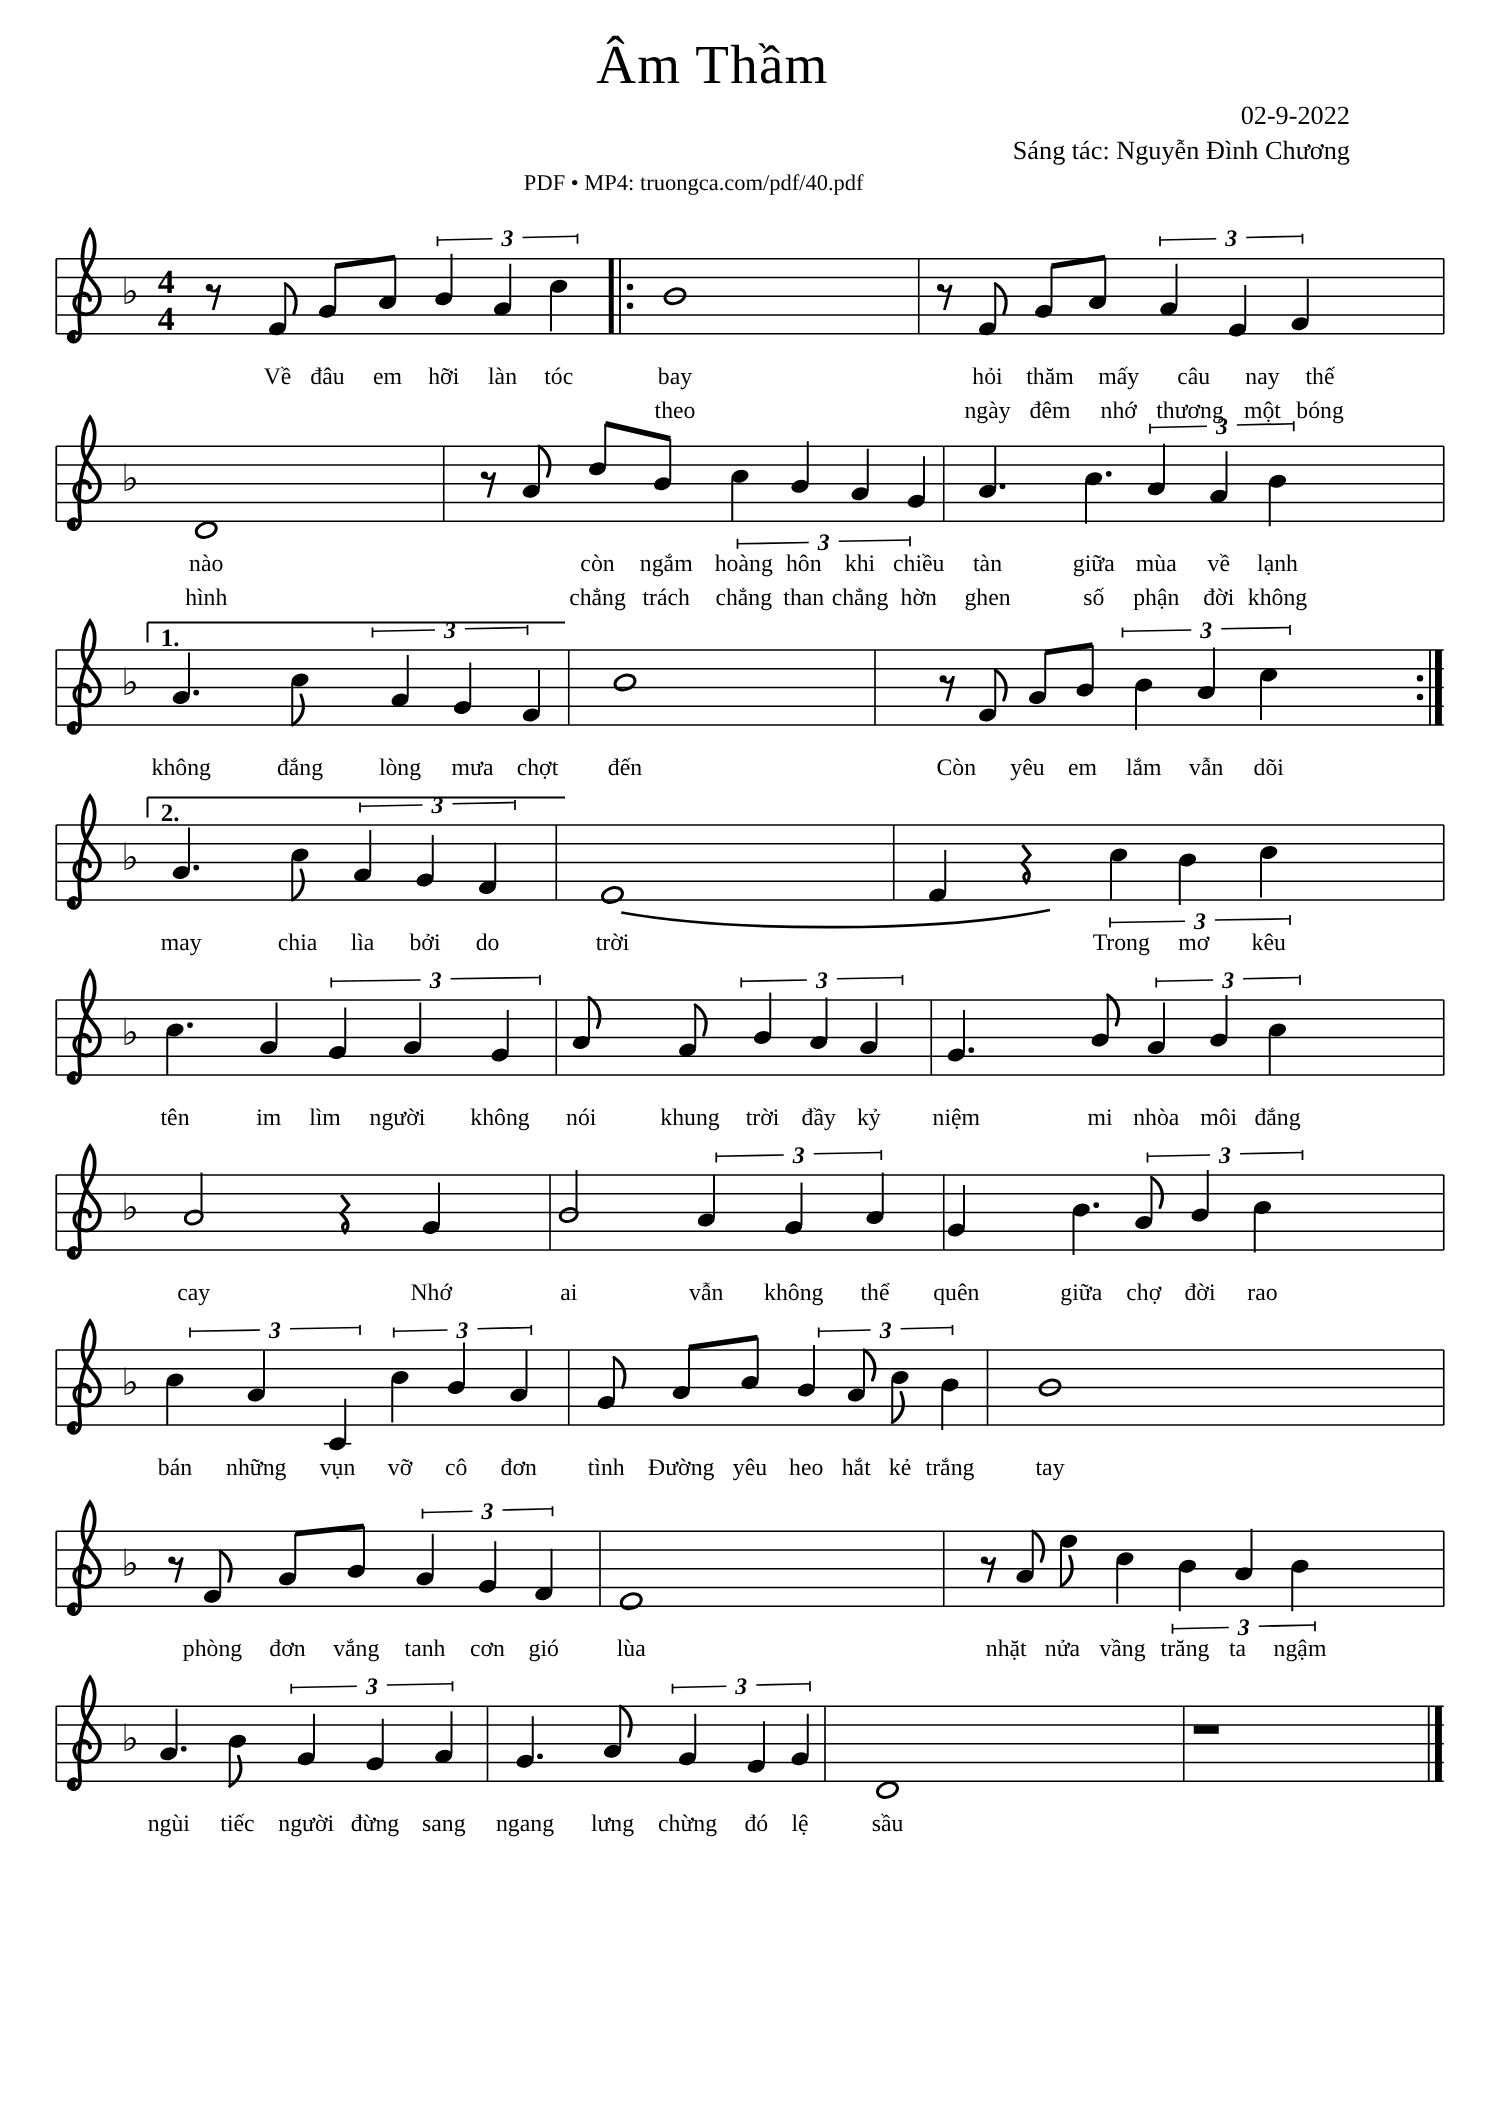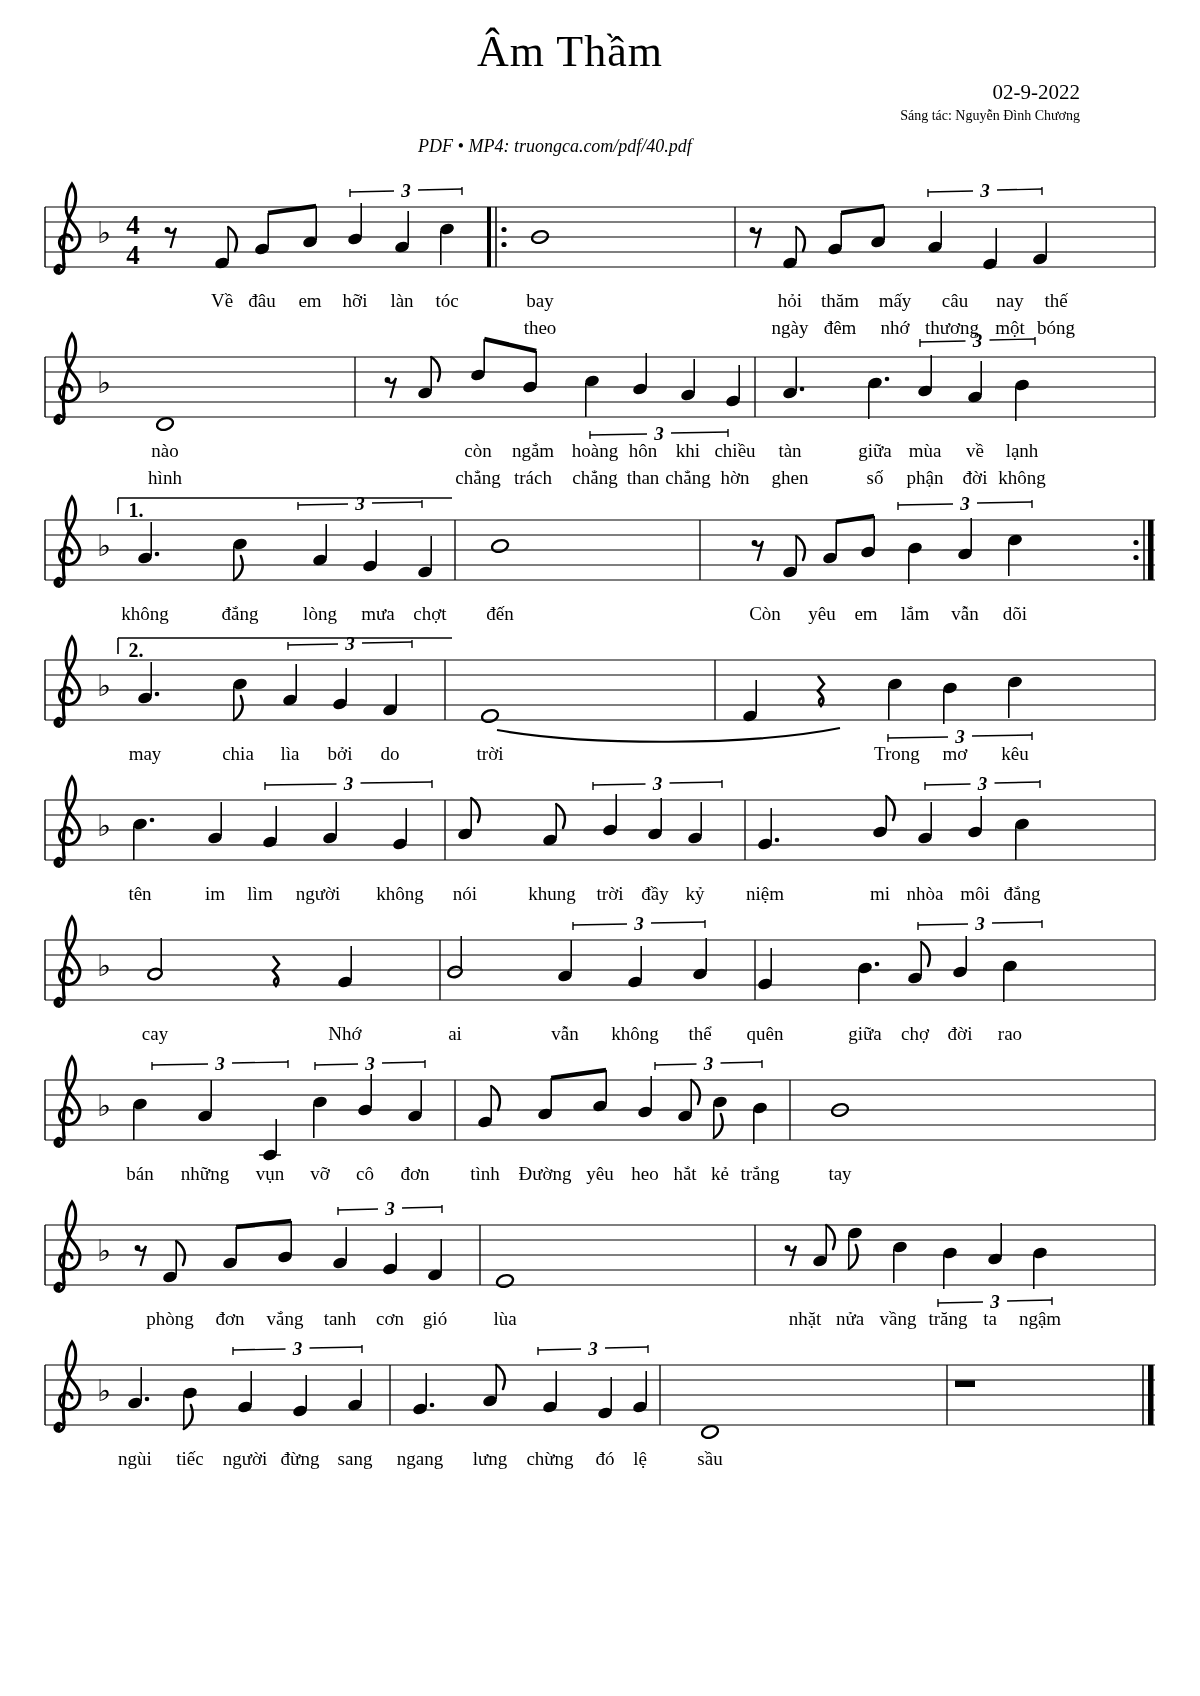--- a/index.html
+++ b/index.html
@@ -1,22 +1,22 @@
 <!DOCTYPE html>
 <html><head>
 <meta charset="utf-8">
 <style>
   html,body{margin:0;padding:0;background:#ffffff;}
   .page{position:relative;width:1200px;height:1696px;background:#fff;overflow:hidden;
         font-family:"Liberation Serif", serif;color:#000;}
   .title{position:absolute;top:26px;left:0;width:1140px;text-align:center;
          font-size:44px;letter-spacing:1px;}
   .meta-date{position:absolute;top:80px;right:120px;font-size:21px;}
-  .meta-composer{position:absolute;top:108px;right:120px;font-size:14px;text-align:center;}
-  .meta-link{position:absolute;top:136px;left:0;width:1110px;text-align:center;font-size:18px;font-style:italic;}
+  .meta-composer{position:absolute;top:108px;right:120px;font-size:21px;text-align:center;}
+  .meta-link{position:absolute;top:136px;left:0;width:1110px;text-align:center;font-size:18px;}
   svg#score{position:absolute;top:0;left:0;}
 </style>
 </head>
 <body>
 
 <div class="page">
   <div class="title">Âm Thầm</div>
   <div class="meta-date">02-9-2022</div>
   <div class="meta-composer">Sáng tác: Nguyễn Đình Chương</div>
   <div class="meta-link">PDF • MP4: truongca.com/pdf/40.pdf</div>

